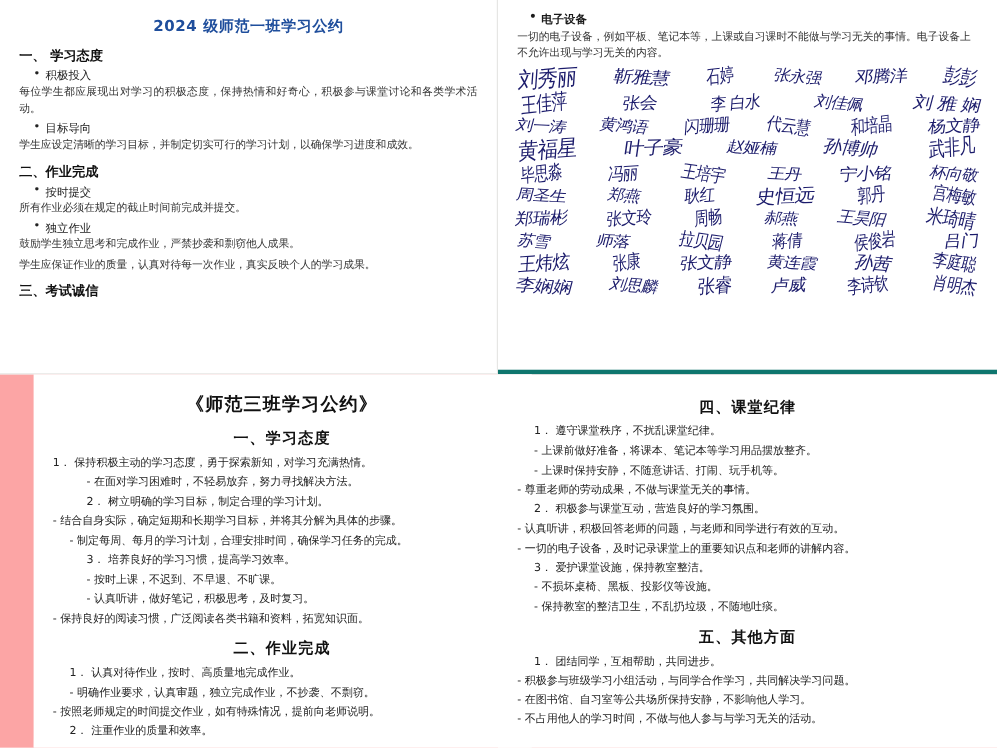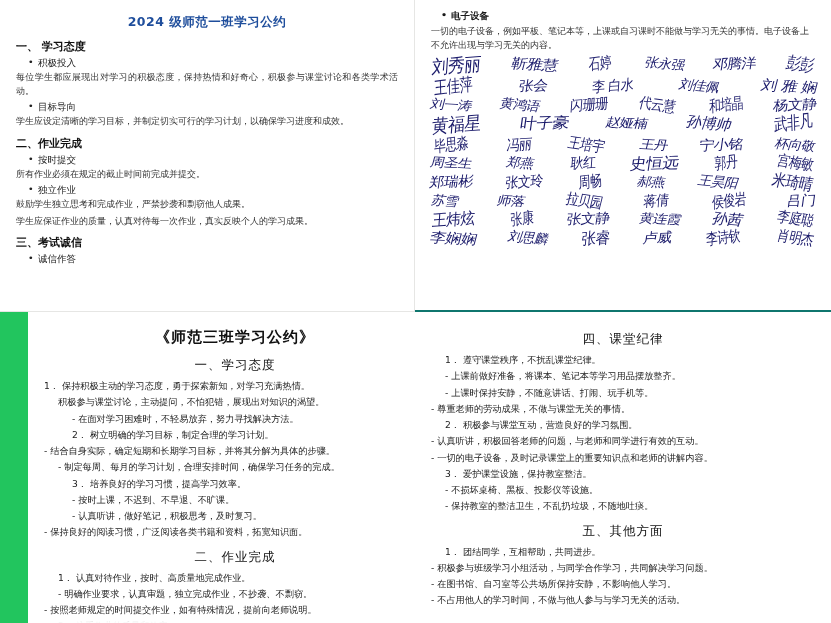--- a/index.html
+++ b/index.html
@@ -11,31 +11,31 @@
     width: 831px;
     height: 623px;
     overflow: hidden;
     font-family: "DejaVu Sans", "Liberation Sans", sans-serif;
     color: #1a1a1a;
   }
   .page {
     position: relative;
     width: 831px;
     height: 623px;
-    background: #22c55e;
+    background: #fca5a5;
   }
   
   .quad {
     position: absolute;
     box-sizing: border-box;
     background: #ffffff;
     overflow: hidden;
   }
   .q-tl { left: 0; top: 0; width: 415px; height: 312px; border-right: 1px solid #e6e6e4; border-bottom: 1px solid #e6e6e4;}
-  .q-tr { left: 415px; top: 0; width: 416px; height: 312px; border-bottom: 2px solid #0f766e;}
+  .q-tr { left: 415px; top: 0; width: 416px; height: 312px; border-bottom: 4px solid #0f766e;}
   .q-bl { left: 0; top: 312px; width: 415px; height: 311px; border-right: 1px solid #e6e6e4; margin-left: 28px;}
   .q-br { left: 415px; top: 312px; width: 416px; height: 311px;}
 
   .inner {
     padding: 10px 16px 6px 16px;
     box-sizing: border-box;
     height: 100%;
   }
   .doc-title {
     text-align: center;
@@ -54,21 +54,21 @@
     letter-spacing: 1px;
   }
   .sec-h {
     font-size: 11px;
     font-weight: bold;
     margin: 7px 0 3px 0;
     color: #111;
   }
   .sec-h-c {
     font-size: 12.5px;
-    font-weight: normal;
+    font-weight: bold;
     margin: 9px 0 5px 0;
     color: #111;
     text-align: center;
     letter-spacing: 1px;
   }
   .bullet {
     font-size: 9.5px;
     margin: 3px 0 1px 12px;
     color: #222;
     position: relative;
@@ -168,21 +168,20 @@
       <div class="para">学生应设定清晰的学习目标，并制定切实可行的学习计划，以确保学习进度和成效。</div>
 
       <div class="sec-h">二、作业完成</div>
       <div class="bullet">按时提交</div>
       <div class="para">所有作业必须在规定的截止时间前完成并提交。</div>
       <div class="bullet">独立作业</div>
       <div class="para">鼓励学生独立思考和完成作业，严禁抄袭和剽窃他人成果。</div>
       <div class="para">学生应保证作业的质量，认真对待每一次作业，真实反映个人的学习成果。</div>
 
       <div class="sec-h">三、考试诚信</div>
-      <div class="bullet">诚信作答</div>
     </div>
     <div class="cut"></div>
   </div>
 
   <div class="quad q-tr">
     <div class="inner">
       <div class="note-title">电子设备</div>
       <div class="top-note">一切的电子设备，例如平板、笔记本等，上课或自习课时不能做与学习无关的事情。电子设备上不允许出现与学习无关的内容。</div>
 
       <div class="sig-wrap">
@@ -268,21 +267,20 @@
     </div>
     <div class="cut"></div>
   </div>
 
   <div class="quad q-bl">
     <div class="inner">
       <div class="doc-title-plain">《师范三班学习公约》</div>
 
       <div class="sec-h-c">一、学习态度</div>
       <div class="num-item">1． 保持积极主动的学习态度，勇于探索新知，对学习充满热情。</div>
-      <div class="num-item ind1">积极参与课堂讨论，主动提问，不怕犯错，展现出对知识的渴望。</div>
       <div class="num-item ind2">- 在面对学习困难时，不轻易放弃，努力寻找解决方法。</div>
       <div class="num-item ind2">2． 树立明确的学习目标，制定合理的学习计划。</div>
       <div class="num-item">- 结合自身实际，确定短期和长期学习目标，并将其分解为具体的步骤。</div>
       <div class="num-item ind1">- 制定每周、每月的学习计划，合理安排时间，确保学习任务的完成。</div>
       <div class="num-item ind2">3． 培养良好的学习习惯，提高学习效率。</div>
       <div class="num-item ind2">- 按时上课，不迟到、不早退、不旷课。</div>
       <div class="num-item ind2">- 认真听讲，做好笔记，积极思考，及时复习。</div>
       <div class="num-item">- 保持良好的阅读习惯，广泛阅读各类书籍和资料，拓宽知识面。</div>
 
       <div class="sec-h-c">二、作业完成</div>

